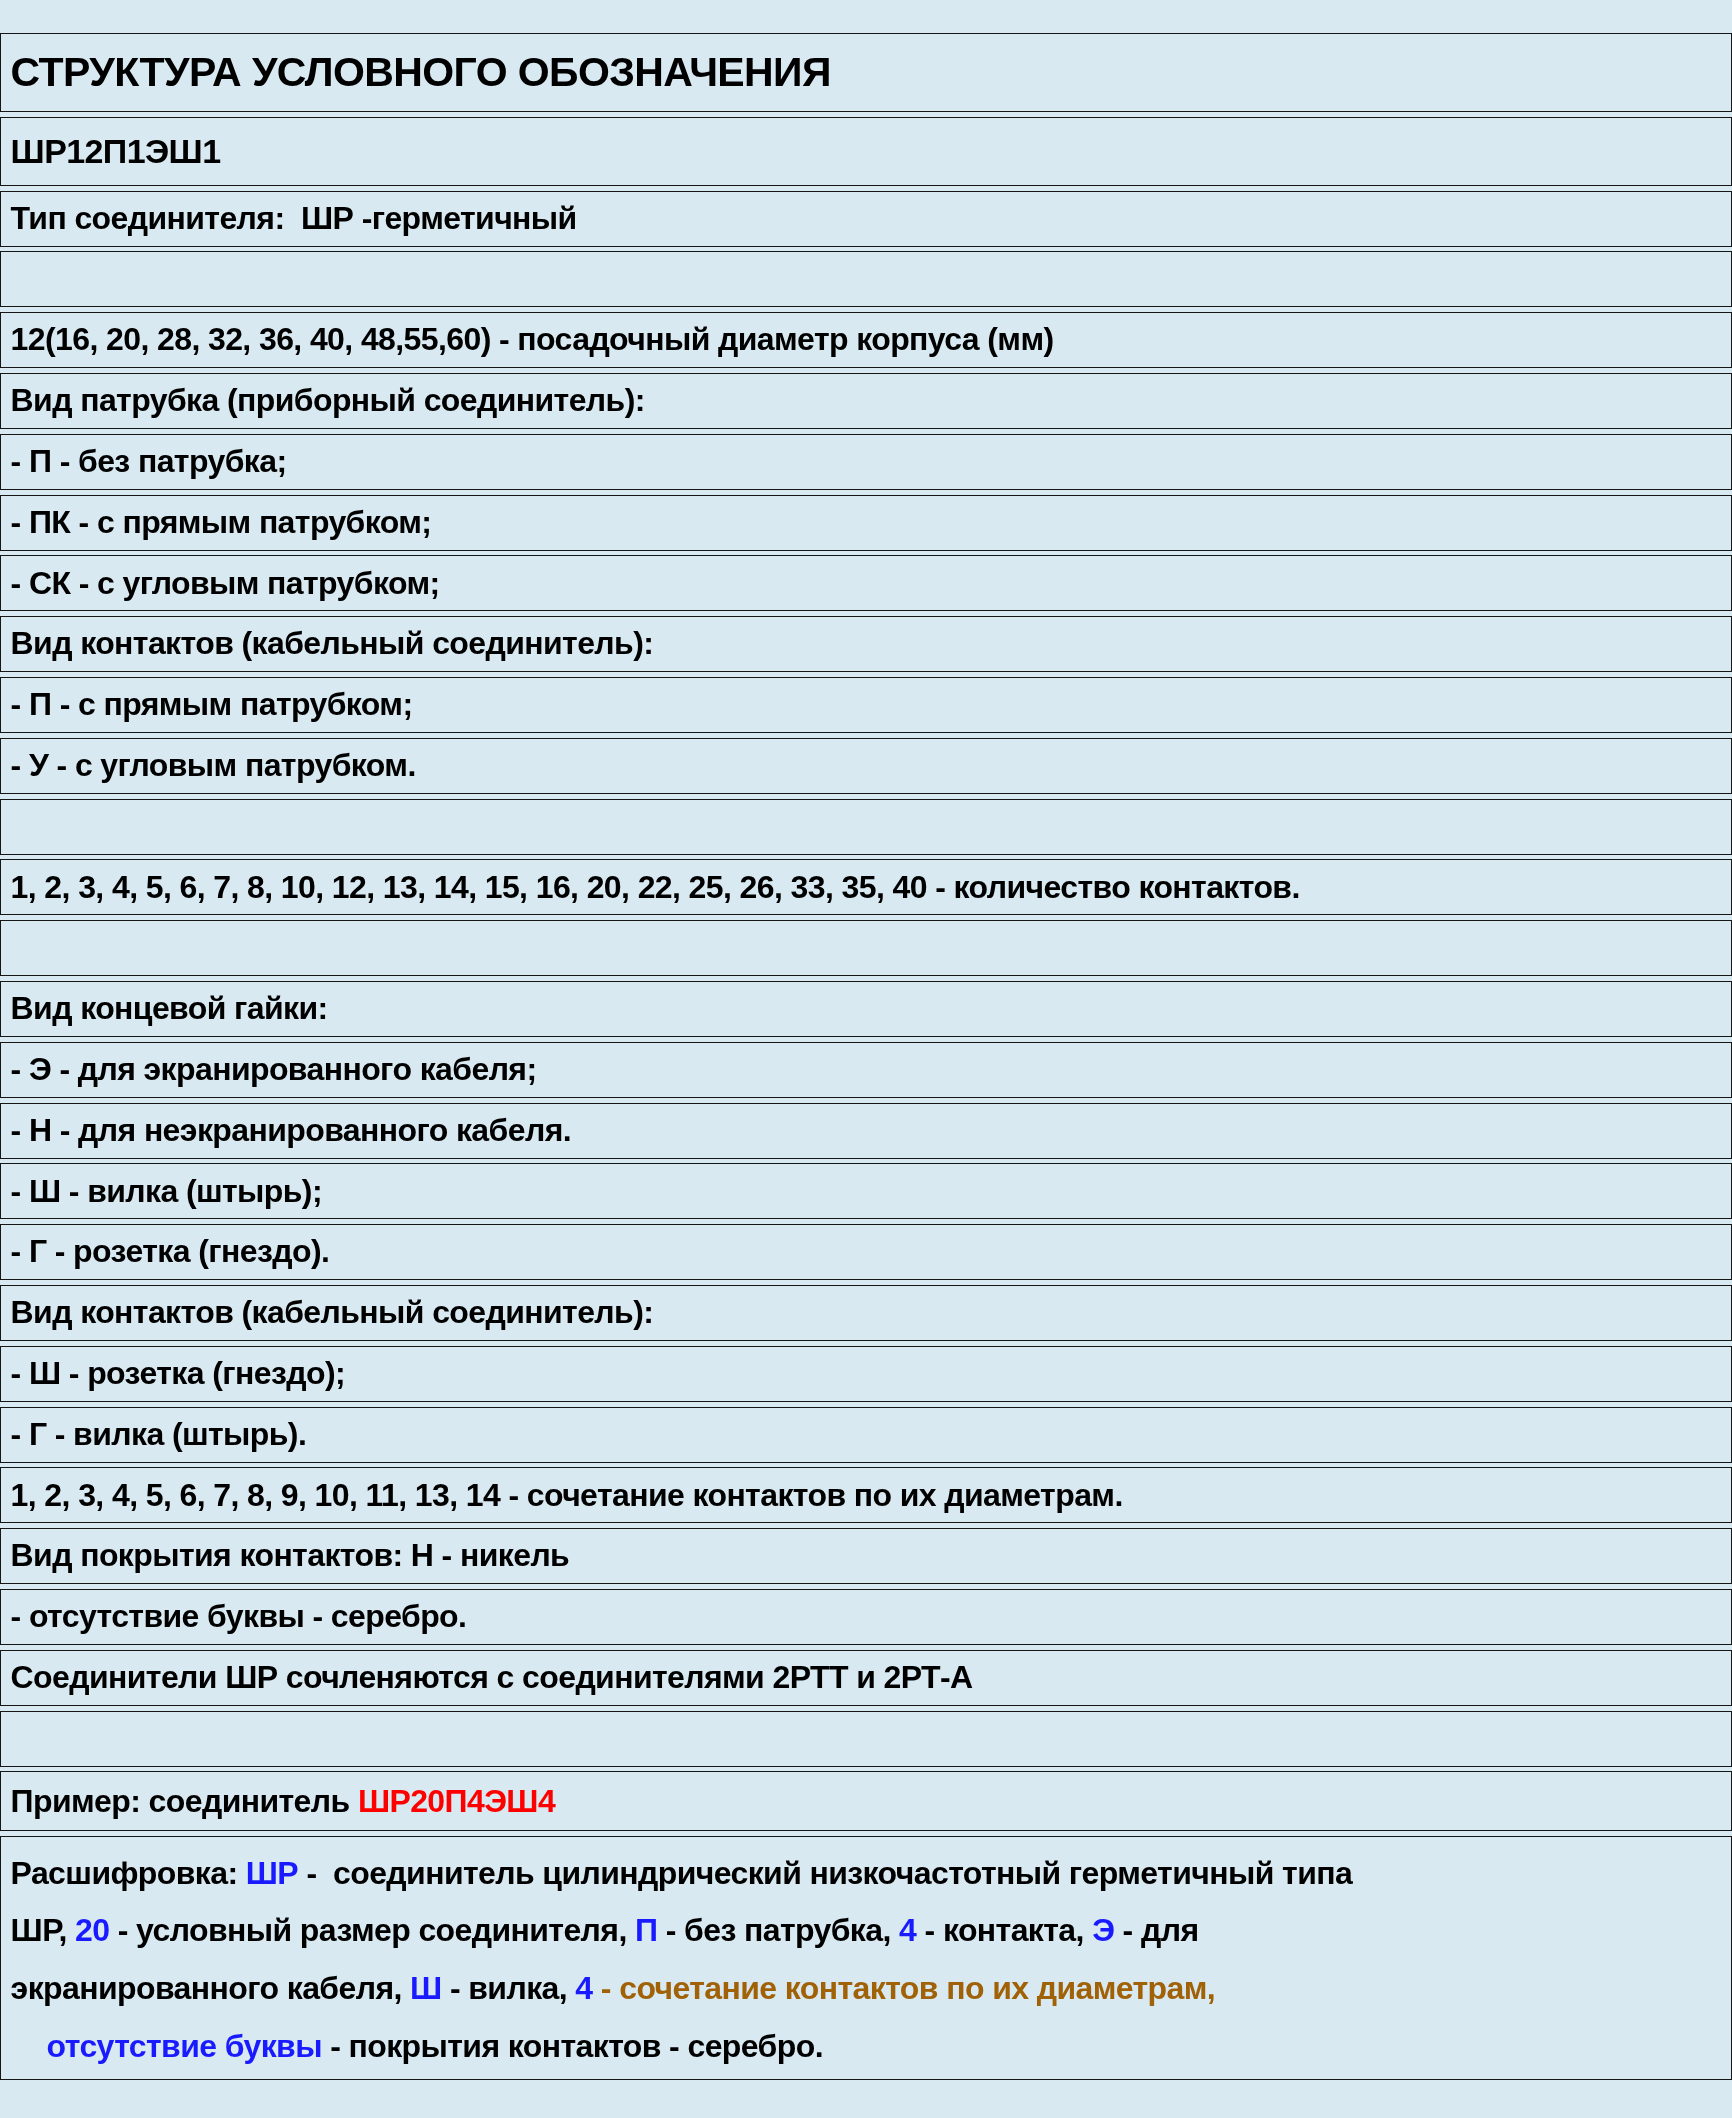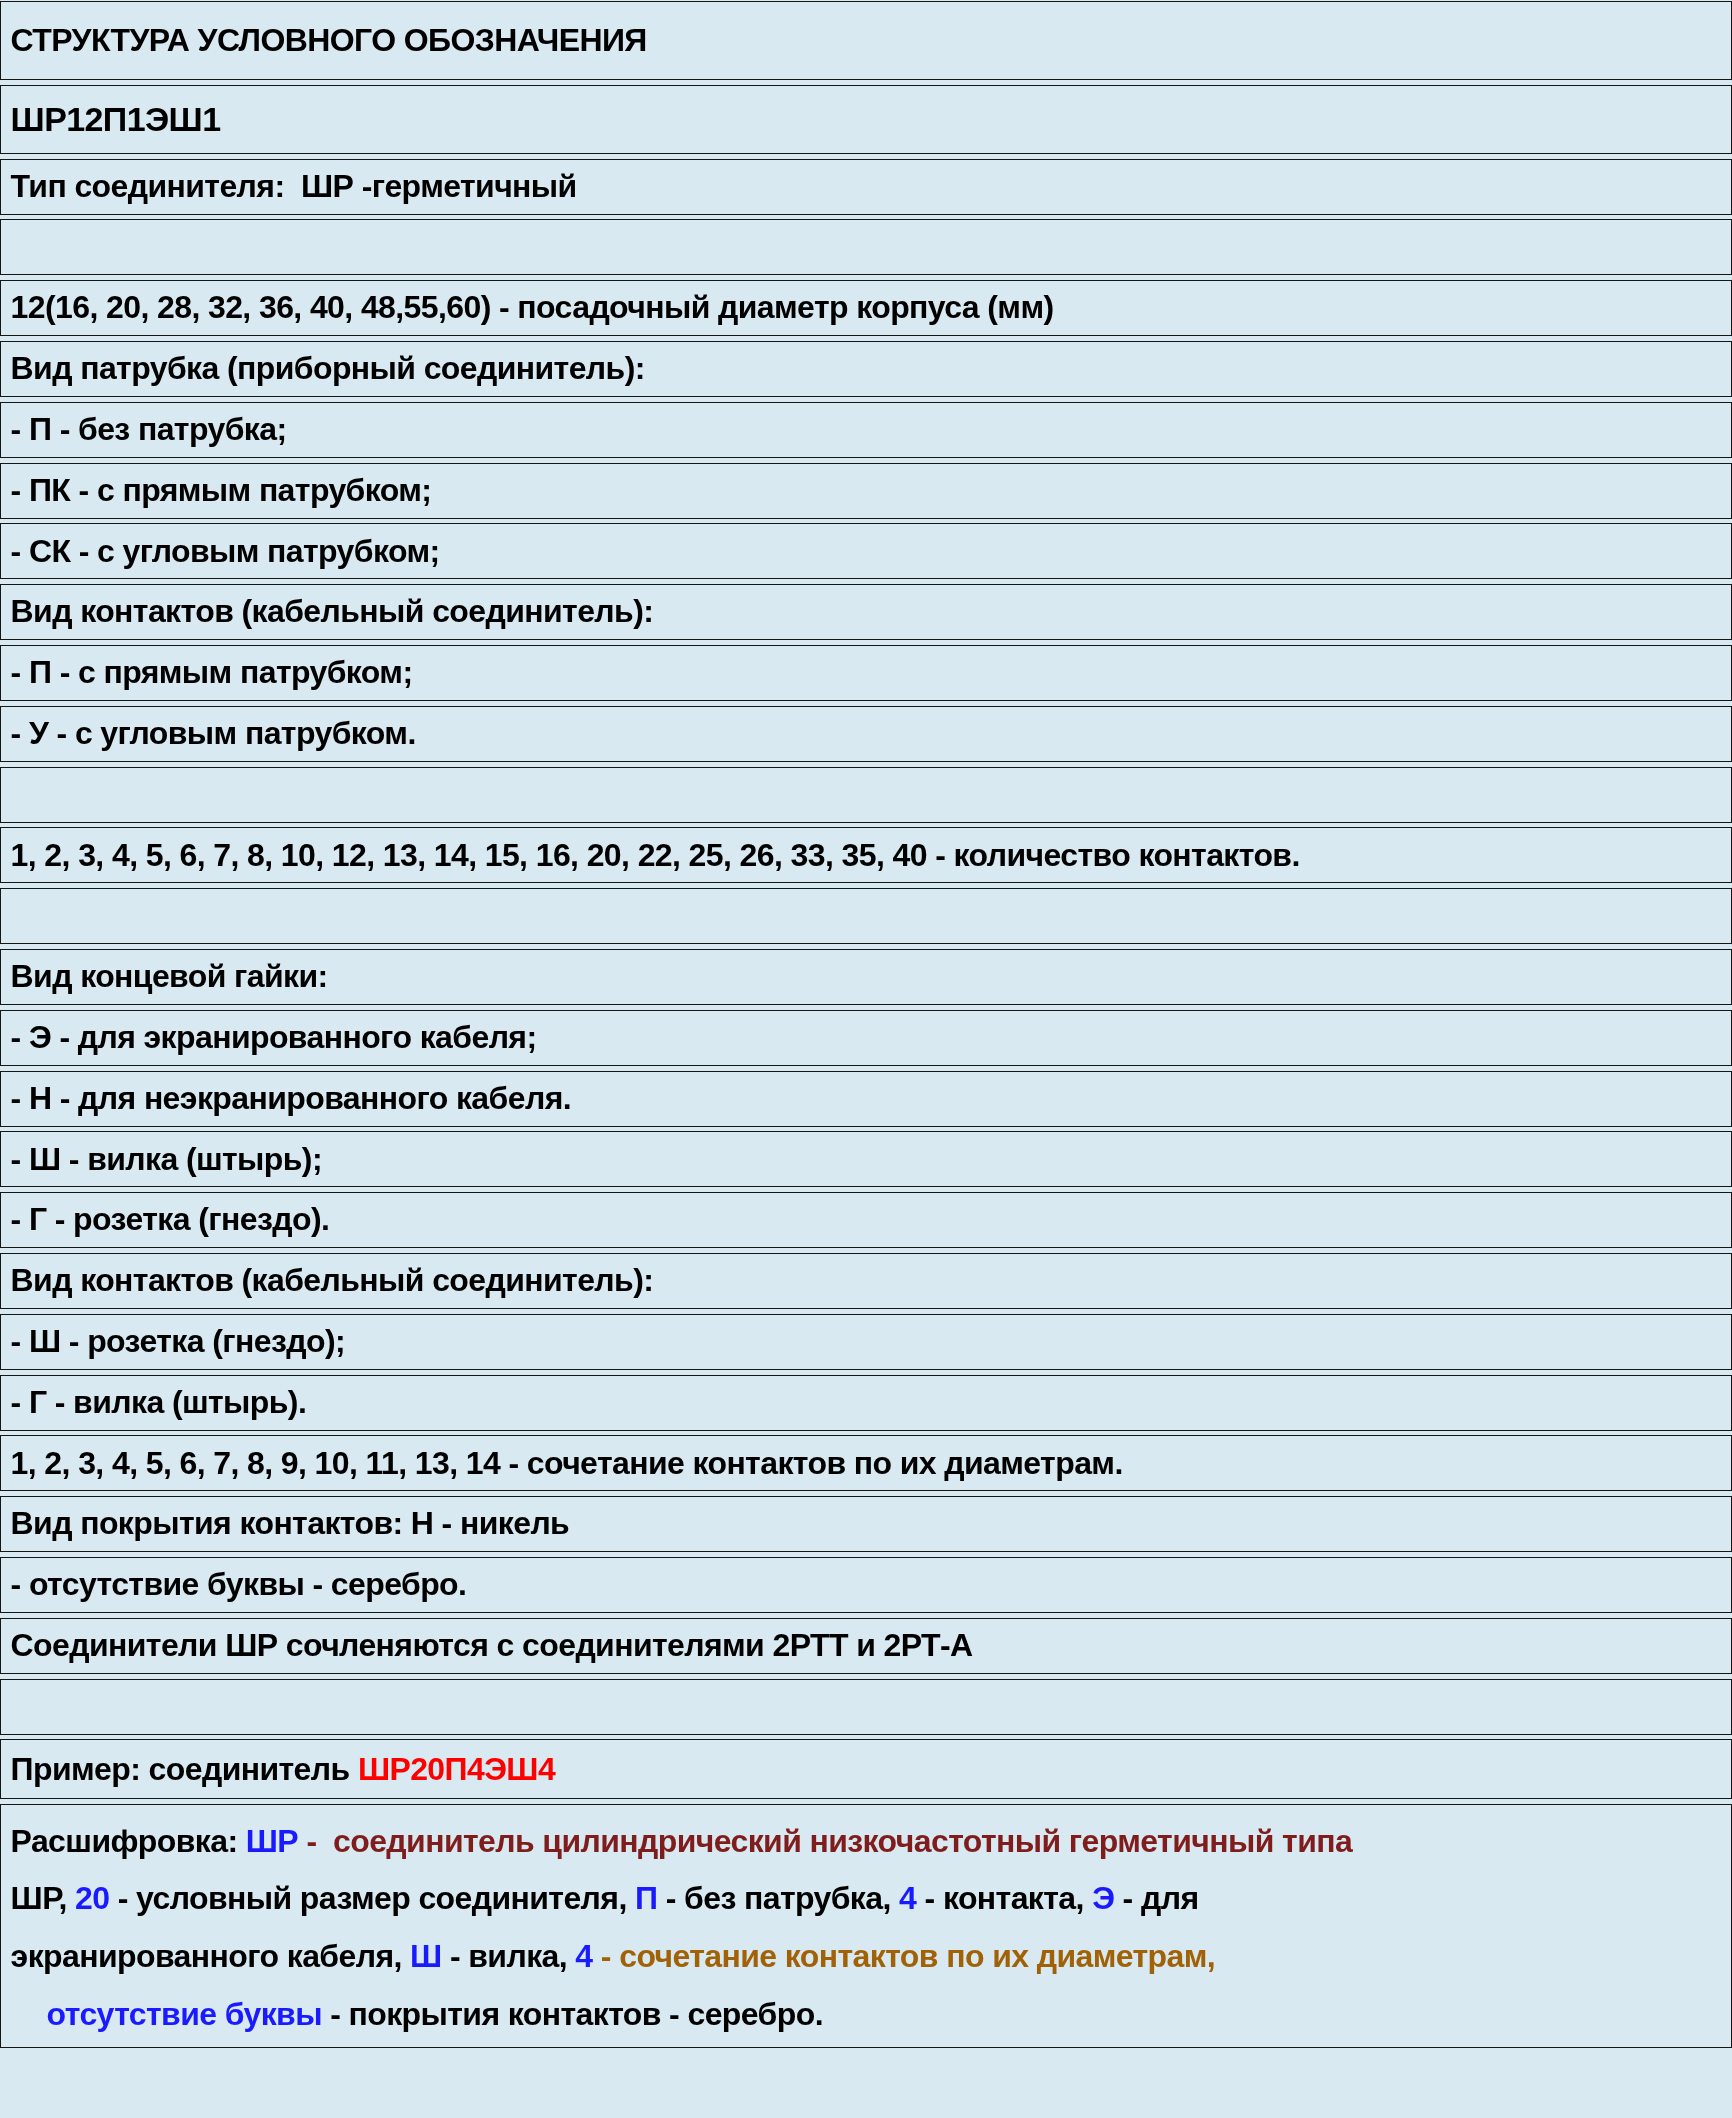--- a/index.html
+++ b/index.html
@@ -23,21 +23,21 @@
     align-items:center;
     padding:3.8px 9.6px;
     box-sizing:border-box;
     font-size:32px;
     letter-spacing:-0.6px;
     line-height:1.3;
     white-space:pre-wrap;
     background:#d8e9f1;
   }
   .row.center{justify-content:flex-start;}
-  .row.title{font-size:32px;min-height:79px;}
+  .row.title{font-size:41px;min-height:79px;margin-top:32px;}
   .row.code{font-size:34px;min-height:69px;}
   .row.example{min-height:60px;}
   .row.decoding{
     min-height:242px;
     align-items:flex-start;
     line-height:1.8;
     padding-top:7.7px;
   }
   .cell-text{display:inline;}
 </style>
@@ -67,18 +67,18 @@
     <div class="row"><span class="cell-text">- Г - розетка (гнездо).</span></div>
     <div class="row"><span class="cell-text">Вид контактов (кабельный соединитель):</span></div>
     <div class="row"><span class="cell-text">- Ш - розетка (гнездо);</span></div>
     <div class="row"><span class="cell-text">- Г - вилка (штырь).</span></div>
     <div class="row"><span class="cell-text">1, 2, 3, 4, 5, 6, 7, 8, 9, 10, 11, 13, 14 - сочетание контактов по их диаметрам.</span></div>
     <div class="row"><span class="cell-text">Вид покрытия контактов: Н - никель</span></div>
     <div class="row"><span class="cell-text">- отсутствие буквы - серебро.</span></div>
     <div class="row"><span class="cell-text">Соединители ШР сочленяются с соединителями 2РТТ и 2РТ-А</span></div>
     <div class="row"><span class="cell-text"></span></div>
     <div class="row example"><span class="cell-text"><span style="color: rgb(0, 0, 0);">Пример: соединитель </span><span style="color: rgb(255, 0, 0);">ШР20П4ЭШ4</span></span></div>
-    <div class="row decoding"><span class="cell-text"><span style="color: rgb(0, 0, 0);">Расшифровка: </span><span style="color: rgb(26, 26, 255);">ШР</span><span style="color: #7f1d1d;"> -  соединитель цилиндрический низкочастотный герметичный типа
+    <div class="row decoding"><span class="cell-text"><span style="color: rgb(0, 0, 0);">Расшифровка: </span><span style="color: rgb(26, 26, 255);">ШР</span><span style="color: #000000;"> -  соединитель цилиндрический низкочастотный герметичный типа
 </span><span style="color: rgb(0, 0, 0);">ШР, </span><span style="color: rgb(26, 26, 255);">20</span><span style="color: rgb(0, 0, 0);"> - условный размер соединителя, </span><span style="color: rgb(26, 26, 255);">П</span><span style="color: rgb(0, 0, 0);"> - без патрубка, </span><span style="color: rgb(26, 26, 255);">4</span><span style="color: rgb(0, 0, 0);"> - контакта, </span><span style="color: rgb(26, 26, 255);">Э</span><span style="color: rgb(0, 0, 0);"> - для
 </span><span style="color: rgb(0, 0, 0);">экранированного кабеля, </span><span style="color: rgb(26, 26, 255);">Ш</span><span style="color: rgb(0, 0, 0);"> - вилка, </span><span style="color: rgb(26, 26, 255);">4</span><span style="color: #a16207;"> - сочетание контактов по их диаметрам,
 </span><span style="color: rgb(26, 26, 255); margin-left: 36px;">отсутствие буквы</span><span style="color: rgb(0, 0, 0);"> - покрытия контактов - серебро.</span></span></div>
   </div>
 
 
 </body></html>

